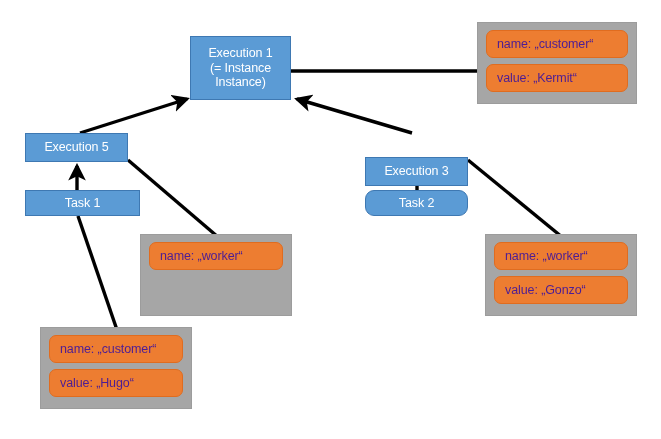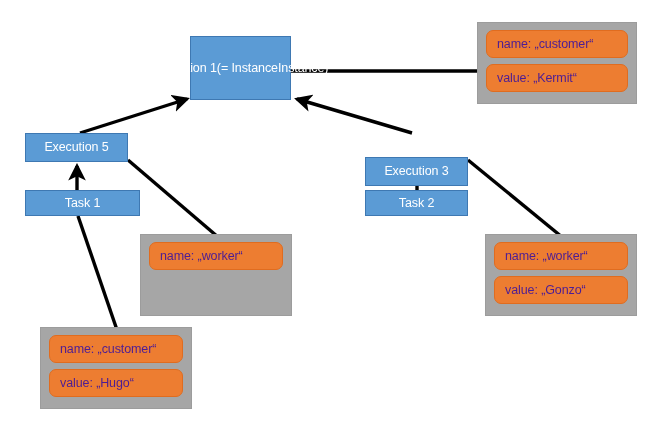--- a/index.html
+++ b/index.html
@@ -23,20 +23,21 @@
     height: 439px;
     pointer-events: none;
   }
   .node {
     position: absolute;
     box-sizing: border-box;
     background: #5B9BD5;
     border: 1px solid #3E78B2;
     color: #ffffff;
     display: flex;
+    flex-direction: column;
     align-items: center;
     justify-content: center;
     text-align: center;
     font-size: 12.5px;
     line-height: 1.18;
     letter-spacing: -0.1px;
     z-index: 3;
   }
   .node .line { display: block; white-space: nowrap; }
   .varbox {
@@ -105,21 +106,21 @@
   </div>
 
   <div class="node" style="left:365px; top:133px; width:103px; height:29px;margin-top:24px;">
     <span class="line">Execution 3</span>
   </div>
 
   <div class="node" style="left:25px; top:190px; width:115px; height:26px;">
     <span class="line">Task 1</span>
   </div>
 
-  <div class="node" style="left:365px; top:190px; width:103px; height:26px;">
+  <div class="node" style="left:365px; top:190px; width:103px; height:26px;border-radius:9px;">
     <span class="line">Task 2</span>
   </div>
 
   <div class="varbox" style="left:477px; top:22px; width:160px; height:82px;">
     <div class="pill">name: „customer“</div>
     <div class="pill">value: „Kermit“</div>
   </div>
 
   <div class="varbox" style="left:140px; top:234px; width:152px; height:82px;">
     <div class="pill">name: „worker“</div>

